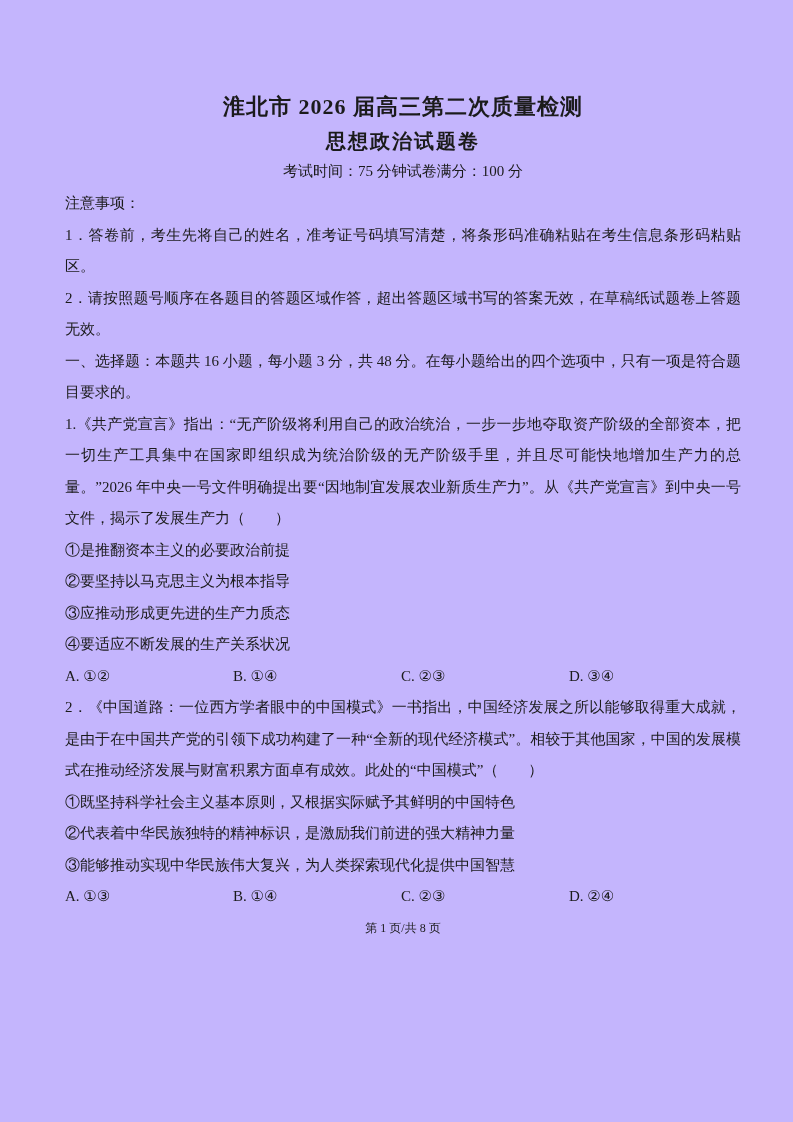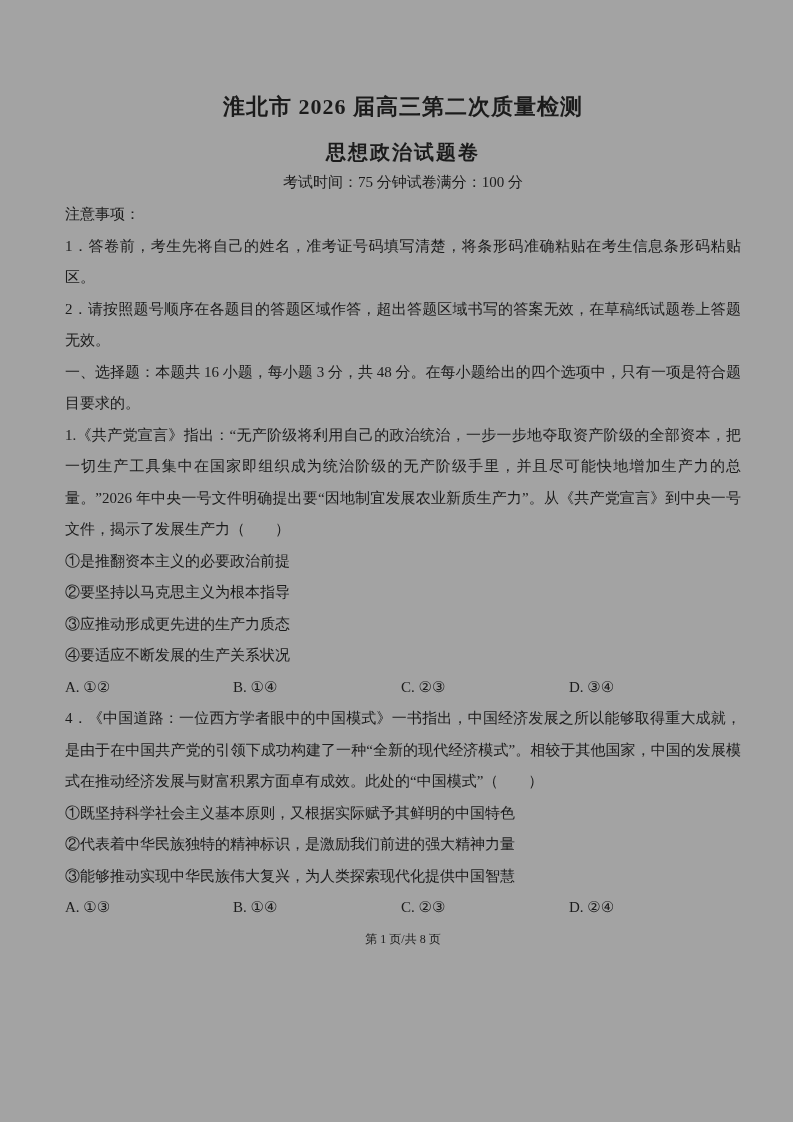--- a/index.html
+++ b/index.html
@@ -2,42 +2,42 @@
 <html><head>
 <meta charset="utf-8">
 <style>
   * { margin: 0; padding: 0; box-sizing: border-box; }
   html, body { background: #ffffff; }
   .page {
     position: relative;
     width: 793px;
     height: 1122px;
     margin: 0 auto;
-    background: #a3a3a3;
+    background: #c4b5fd;
     color: #1b1b1b;
     font-family: "Liberation Serif", "DejaVu Serif", serif;
     overflow: hidden;
   }
   .content {
     padding: 92px 52px 0 65px;
   }
   .doc-title {
     text-align: center;
     font-size: 22px;
     font-weight: 700;
     line-height: 30px;
     letter-spacing: 1px;
   }
   .doc-subtitle {
     text-align: center;
     font-size: 20px;
     font-weight: 700;
     line-height: 28px;
     letter-spacing: 2px;
-    margin-top: 16px;
+    margin-top: 5px;
   }
   .exam-info {
     text-align: center;
     font-size: 15px;
     line-height: 24px;
     margin-top: 4px;
   }
   .body-block { margin-top: 5px; }
   .line {
     font-size: 15px;
@@ -83,21 +83,21 @@
       <p class="line">④要适应不断发展的生产关系状况</p>
       <div class="answer-row">
         <span class="ans">A. ①②</span>
         <span class="ans">B. ①④</span>
         <span class="ans">C. ②③</span>
         <span class="ans">D. ③④</span>
       </div>
     </div>
 
     <div>
-      <p class="line">4．《中国道路：一位西方学者眼中的中国模式》一书指出，中国经济发展之所以能够取得重大成就，是由于在中国共产党的引领下成功构建了一种“全新的现代经济模式”。相较于其他国家，中国的发展模式在推动经济发展与财富积累方面卓有成效。此处的“中国模式”（　　）</p>
+      <p class="line">2．《中国道路：一位西方学者眼中的中国模式》一书指出，中国经济发展之所以能够取得重大成就，是由于在中国共产党的引领下成功构建了一种“全新的现代经济模式”。相较于其他国家，中国的发展模式在推动经济发展与财富积累方面卓有成效。此处的“中国模式”（　　）</p>
       <p class="line">①既坚持科学社会主义基本原则，又根据实际赋予其鲜明的中国特色</p>
       <p class="line">②代表着中华民族独特的精神标识，是激励我们前进的强大精神力量</p>
       <p class="line">③能够推动实现中华民族伟大复兴，为人类探索现代化提供中国智慧</p>
       <div class="answer-row">
         <span class="ans">A. ①③</span>
         <span class="ans">B. ①④</span>
         <span class="ans">C. ②③</span>
         <span class="ans">D. ②④</span>
       </div>
     </div>

